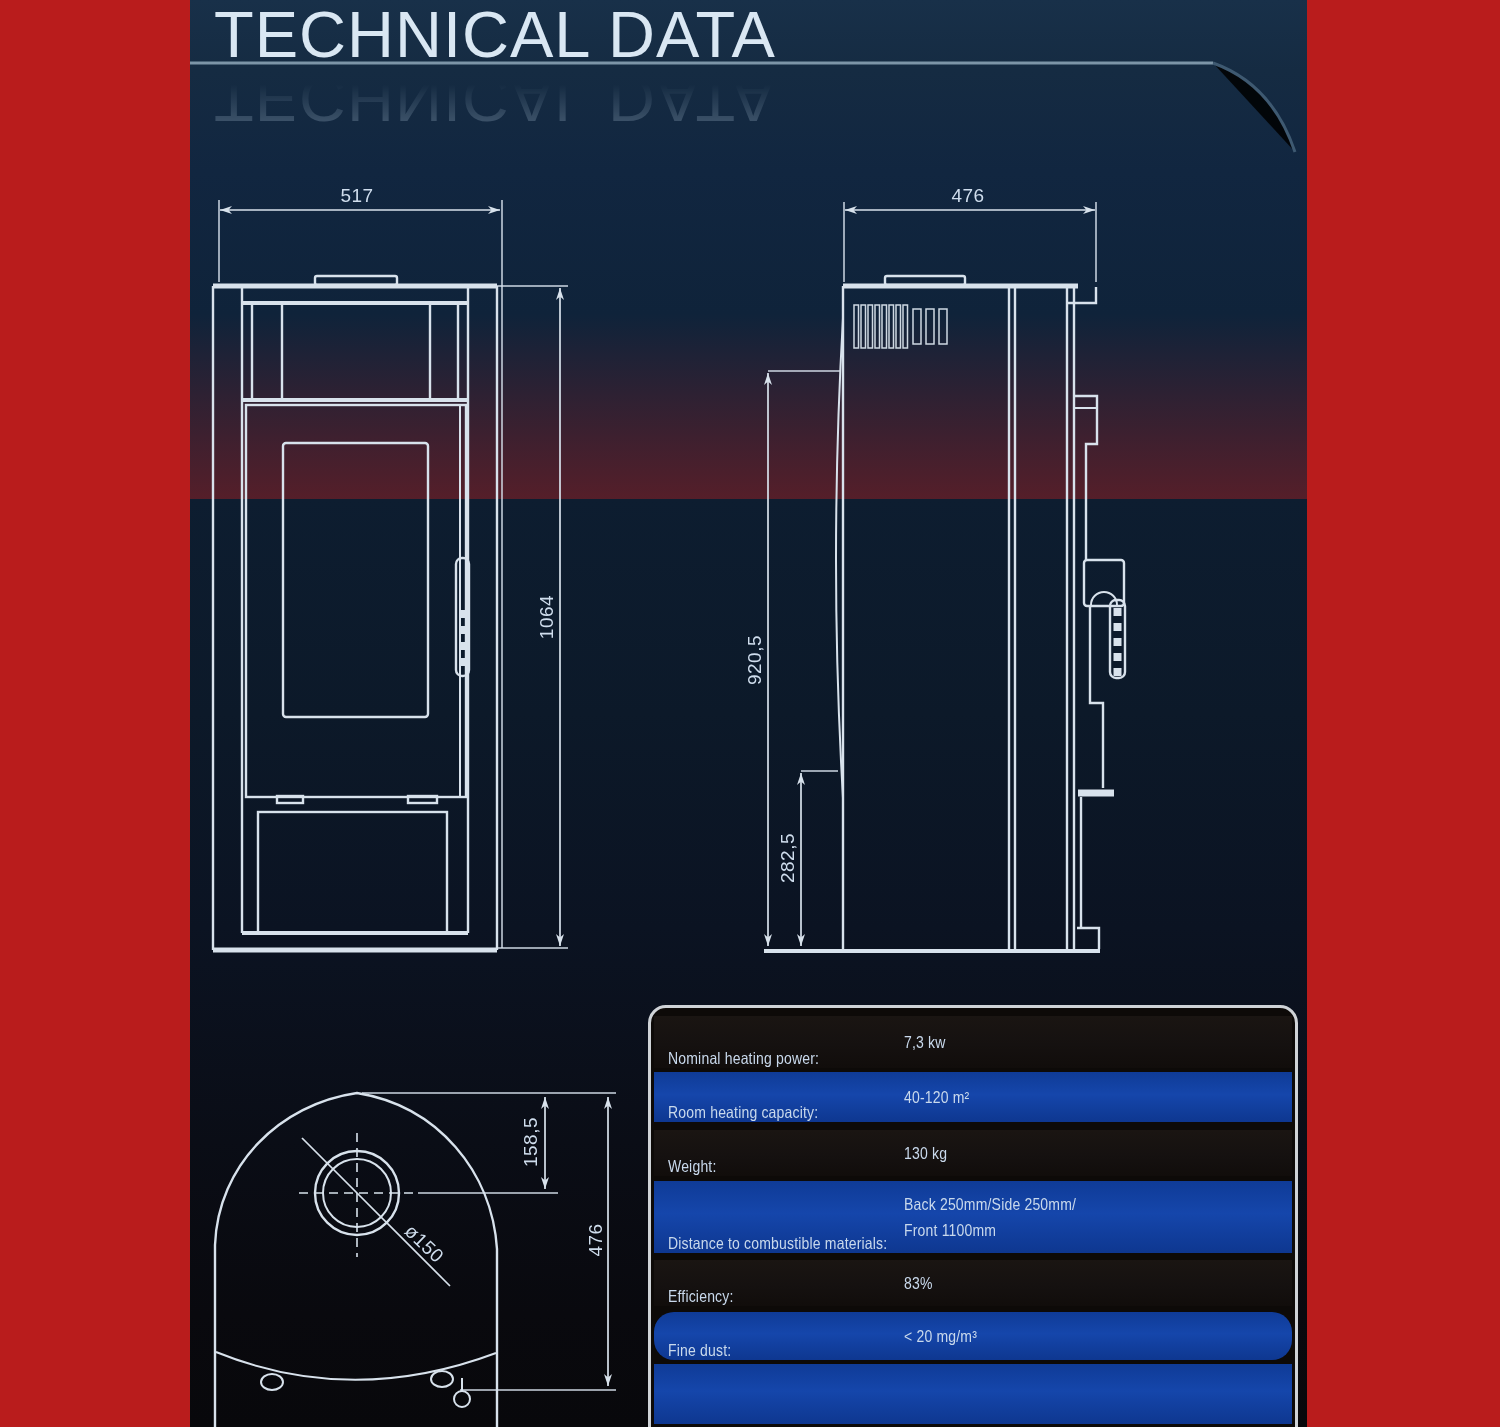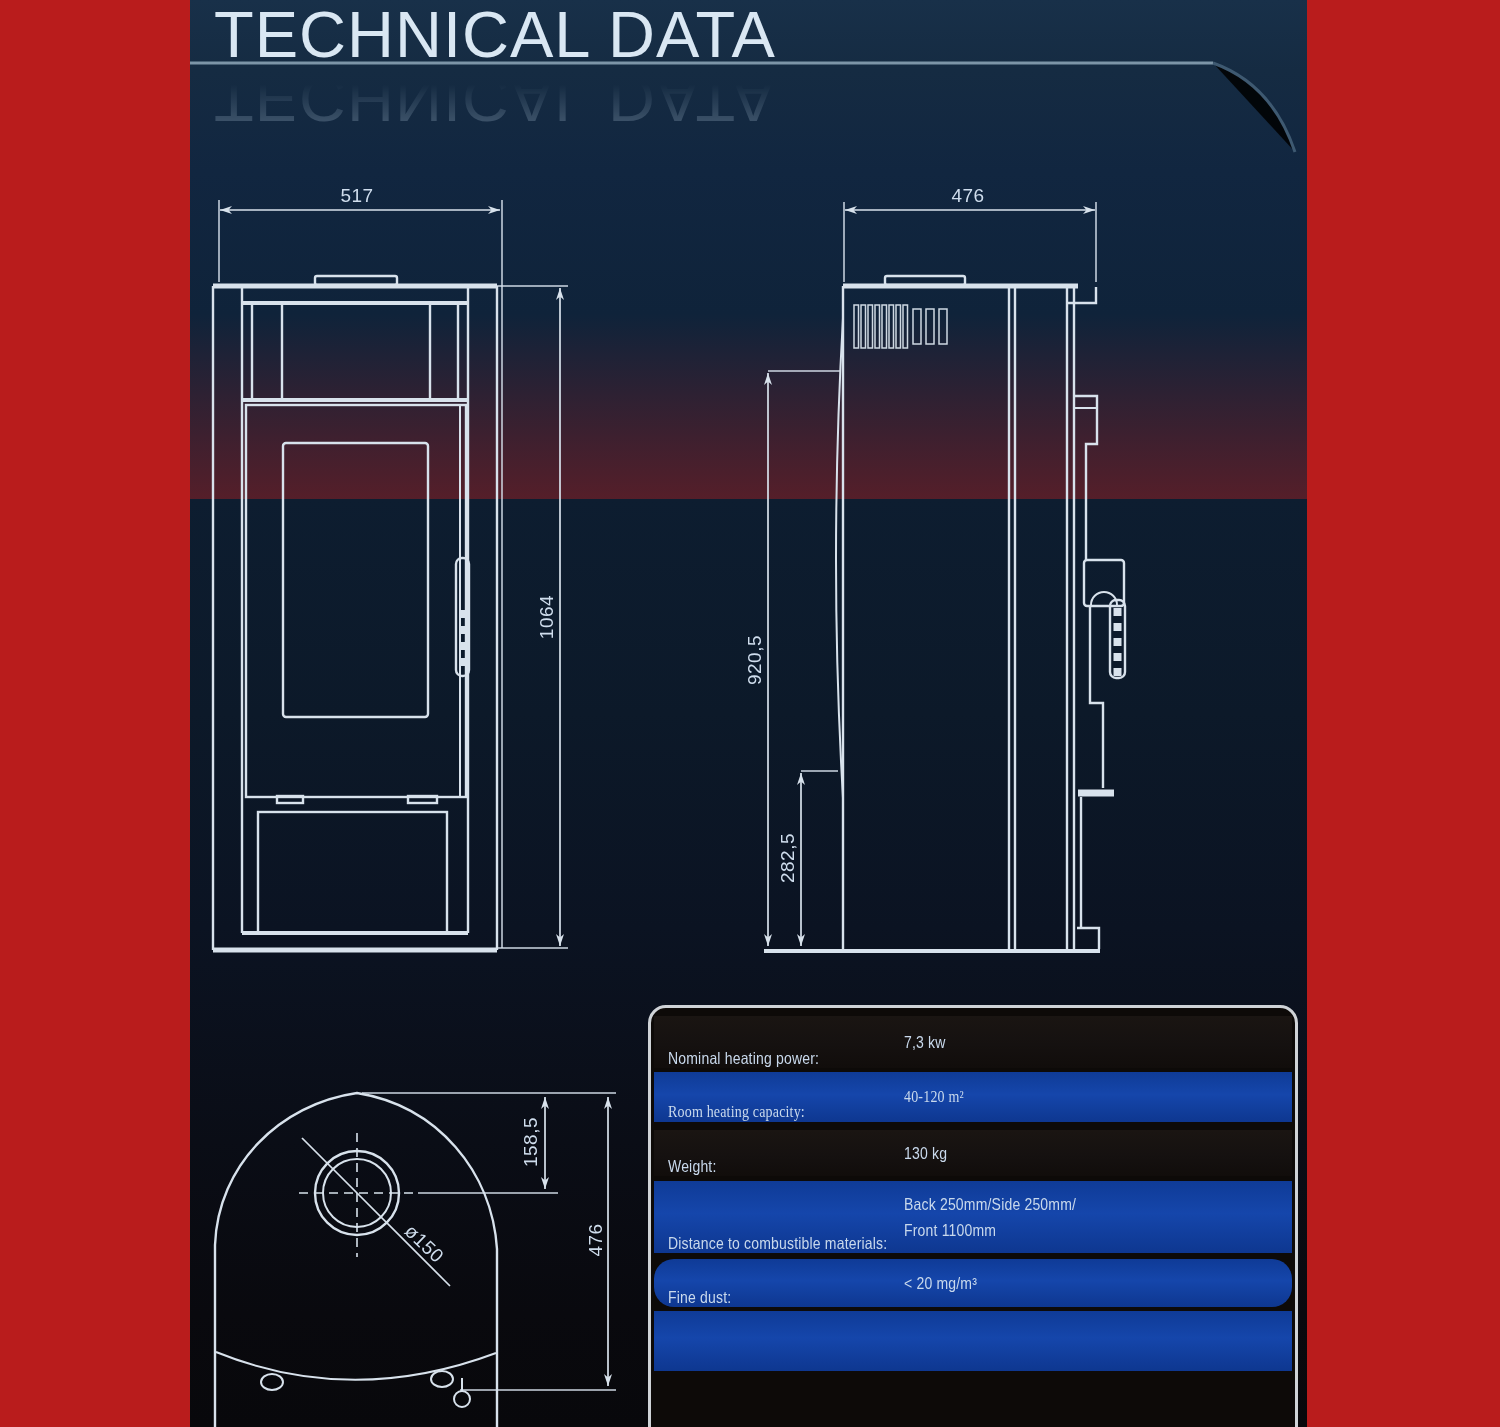--- a/index.html
+++ b/index.html
@@ -181,34 +181,38 @@
   <span class="dim-label r90" style="left:788px;top:858px;">282,5</span>
   <span class="dim-label r90" style="left:531px;top:1142px;">158,5</span>
   <span class="dim-label r90" style="left:596px;top:1240px;">476</span>
   <span class="dim-label r45" style="left:424px;top:1244px;">ø150</span>
 
   <div class="spec-table">
     <div class="srow dark" style="margin-top:4px;height:52px;">
       <span class="slabel">Nominal heating power:</span>
       <div class="svalue">7,3 kw</div>
     </div>
-    <div class="srow blue" style="margin-top:4px;height:50px;font-family:Liberation Serif, serif;">
+    <div class="srow blue" style="margin-top:4px;height:50px;">
       <span class="slabel">Room heating capacity:</span>
       <div class="svalue">40-120 m²</div>
     </div>
     <div class="srow dark" style="margin-top:8px;height:46px;">
       <span class="slabel">Weight:</span>
       <div class="svalue">130 kg</div>
     </div>
     <div class="srow blue" style="margin-top:5px;height:72px;">
       <span class="slabel">Distance to combustible materials:</span>
       <div class="svalue">
         <div>Back 250mm/Side 250mm/</div>
         <div>Front 1100mm</div>
       </div>
     </div>
+    <div class="srow dark" style="margin-top:7px;height:46px;">
+      <span class="slabel">Efficiency:</span>
+      <div class="svalue">83%</div>
+    </div>
     <div class="srow blue" style="margin-top:6px;height:48px;border-radius:20px;">
       <span class="slabel">Fine dust:</span>
       <div class="svalue">&lt; 20 mg/m³</div>
     </div>
     <div class="srow blue" style="margin-top:4px;height:60px;"></div>
   </div>
 </div>
 
 </body></html>

